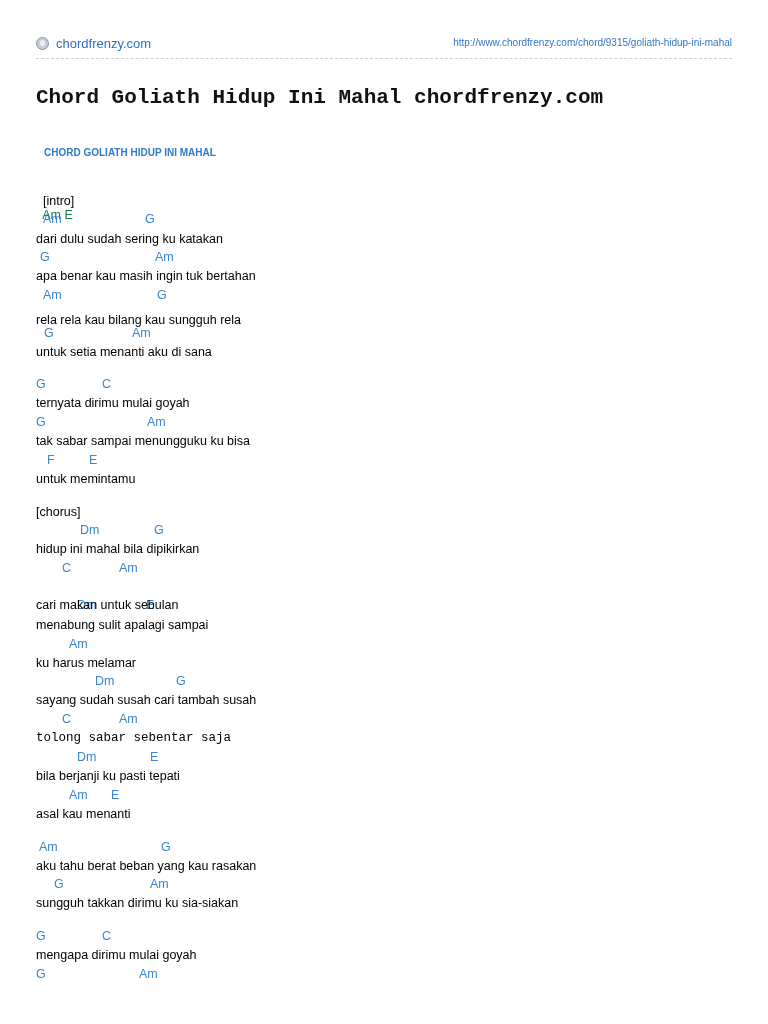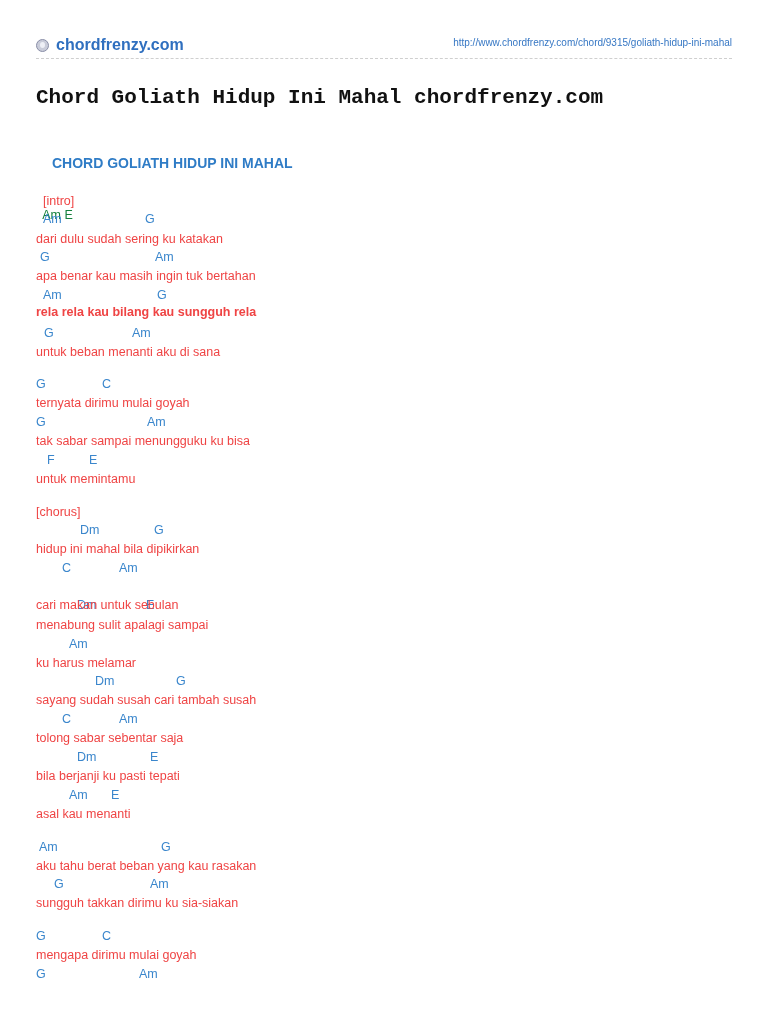--- a/index.html
+++ b/index.html
@@ -4,27 +4,27 @@
 <style>
   html, body { margin: 0; padding: 0; background: #ffffff; }
   body { width: 768px; height: 1024px; position: relative; overflow: hidden;
          font-family: "Liberation Sans", sans-serif; color: #111; }
   .header { position: absolute; left: 36px; right: 36px; top: 30px; height: 28px; }
   .site { position: absolute; left: 0; top: 6px; display: flex; align-items: center; }
   .globe { width: 13px; height: 13px; border-radius: 50%; border: 1.5px solid #8a8fa8;
            background: #c9ccd9; box-sizing: border-box; margin-right: 7px; position: relative; }
   .globe::after { content: ""; position: absolute; left: 3px; top: 2px; width: 5px; height: 6px;
                   border-radius: 50%; background: #eef0f6; }
-  .site-name { color: #2f6fbf; font-weight: bold; font-size: 16px; }
+  .site-name { color: #2f6fbf; font-weight: normal; font-size: 13px; }
   .url { position: absolute; right: 0; top: 7px; color: #3677c4; font-size: 10px; }
   .dash { position: absolute; left: 36px; right: 36px; top: 58px; border-top: 1px dashed #cfcfcf; }
   .title { position: absolute; left: 36px; top: 86px; font-size: 21px; font-weight: bold; color: #111; margin: 0; font-family: Liberation Mono, monospace; }
-  .subtitle { position: absolute; left: 36px; top: 139px; font-size: 14px; font-weight: bold; color: #2f7cc6; margin: 16px; }
+  .subtitle { position: absolute; left: 36px; top: 139px; font-size: 10px; font-weight: bold; color: #2f7cc6; margin: 8px; }
   .line { position: absolute; left: 36px; font-size: 12.5px; white-space: pre; }
-  .lyric { color: #ef4444; }
+  .lyric { color: #000000; }
   .chord { position: absolute; font-size: 12.5px; color: #3a86cc; white-space: pre; }
 </style>
 </head>
 <body>
 
 <div class="header">
   <div class="site">
     <span class="globe"></span>
     <span class="site-name">chordfrenzy.com</span>
   </div>
@@ -75,29 +75,29 @@
     <span class="chord" style="left: 39px; top: 840px;">Am</span>
     <span class="chord" style="left: 161px; top: 840px;">G</span>
     <span class="chord" style="left: 54px; top: 877px;">G</span>
     <span class="chord" style="left: 150px; top: 877px;">Am</span>
     <span class="chord" style="left: 36px; top: 929px;">G</span>
     <span class="chord" style="left: 102px; top: 929px;">C</span>
     <span class="chord" style="left: 36px; top: 967px;">G</span>
     <span class="chord" style="left: 139px; top: 967px;">Am</span>
     <div class="line lyric" style="top: 232px;">dari dulu sudah sering ku katakan</div>
     <div class="line lyric" style="top: 269px;">apa benar kau masih ingin tuk bertahan</div>
-    <div class="line lyric" style="top: 305px; font-weight: bold;">rela rela kau bilang kau sungguh rela</div>
-    <div class="line lyric" style="top: 345px;">untuk beban menanti aku di sana</div>
+    <div class="line lyric" style="top: 313px;">rela rela kau bilang kau sungguh rela</div>
+    <div class="line lyric" style="top: 345px;">untuk setia menanti aku di sana</div>
     <div class="line lyric" style="top: 396px;">ternyata dirimu mulai goyah</div>
     <div class="line lyric" style="top: 434px;">tak sabar sampai menungguku ku bisa</div>
     <div class="line lyric" style="top: 472px;">untuk memintamu</div>
     <div class="line lyric" style="top: 542px;">hidup ini mahal bila dipikirkan</div>
     <div class="line lyric" style="top: 580px; margin-top: 18px;">cari makan untuk sebulan</div>
     <div class="line lyric" style="top: 618px;">menabung sulit apalagi sampai</div>
     <div class="line lyric" style="top: 656px;">ku harus melamar</div>
     <div class="line lyric" style="top: 693px;">sayang sudah susah cari tambah susah</div>
-    <div class="line lyric" style="top: 731px;">tolong sabar sebentar saja</div>
+    <div class="line lyric" style="top: 731px; font-family: Liberation Mono, monospace;">tolong sabar sebentar saja</div>
     <div class="line lyric" style="top: 769px;">bila berjanji ku pasti tepati</div>
     <div class="line lyric" style="top: 807px;">asal kau menanti</div>
     <div class="line lyric" style="top: 859px;">aku tahu berat beban yang kau rasakan</div>
     <div class="line lyric" style="top: 896px;">sungguh takkan dirimu ku sia-siakan</div>
     <div class="line lyric" style="top: 948px;">mengapa dirimu mulai goyah</div>
   </div>
 
 </body></html>

